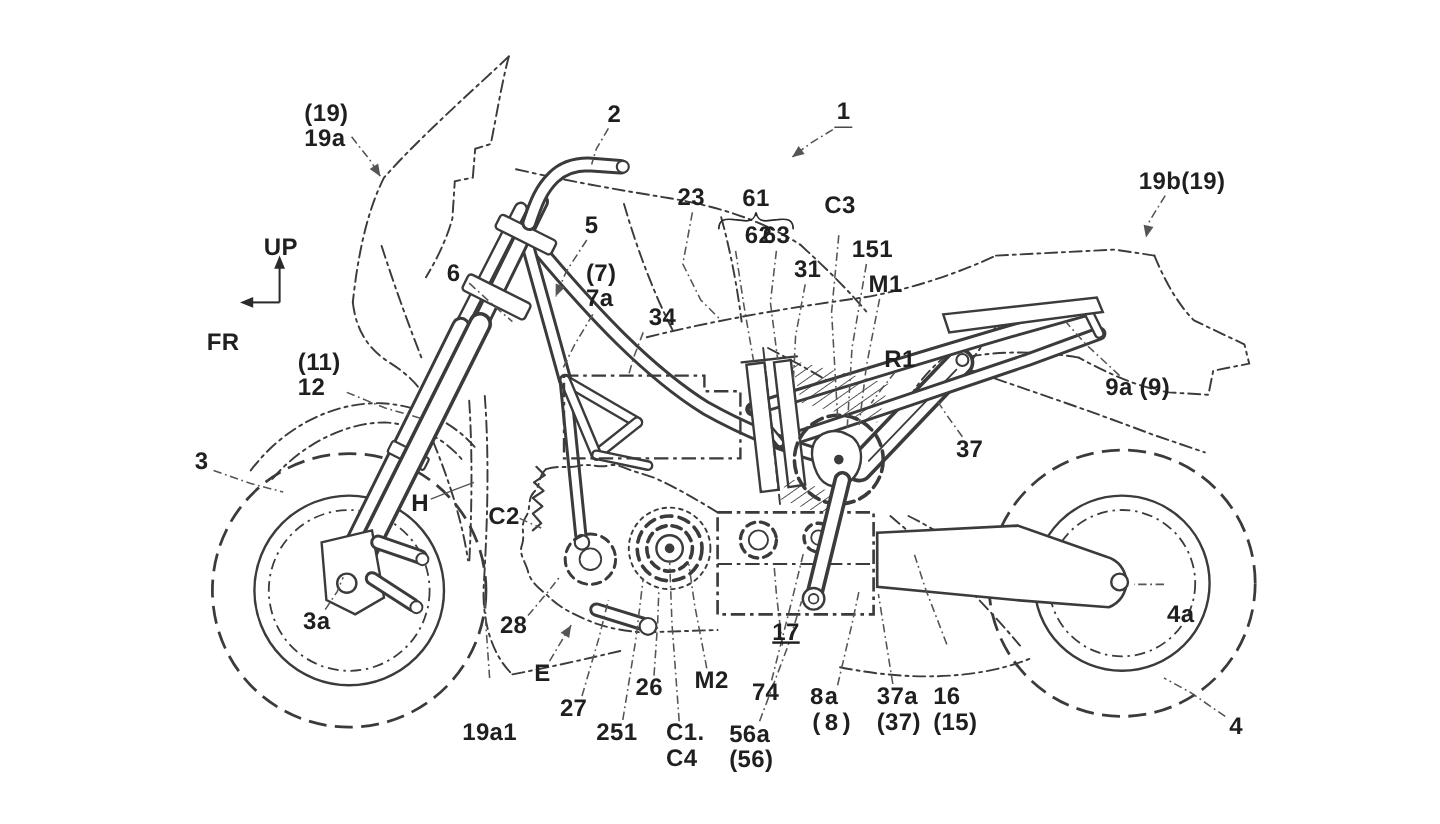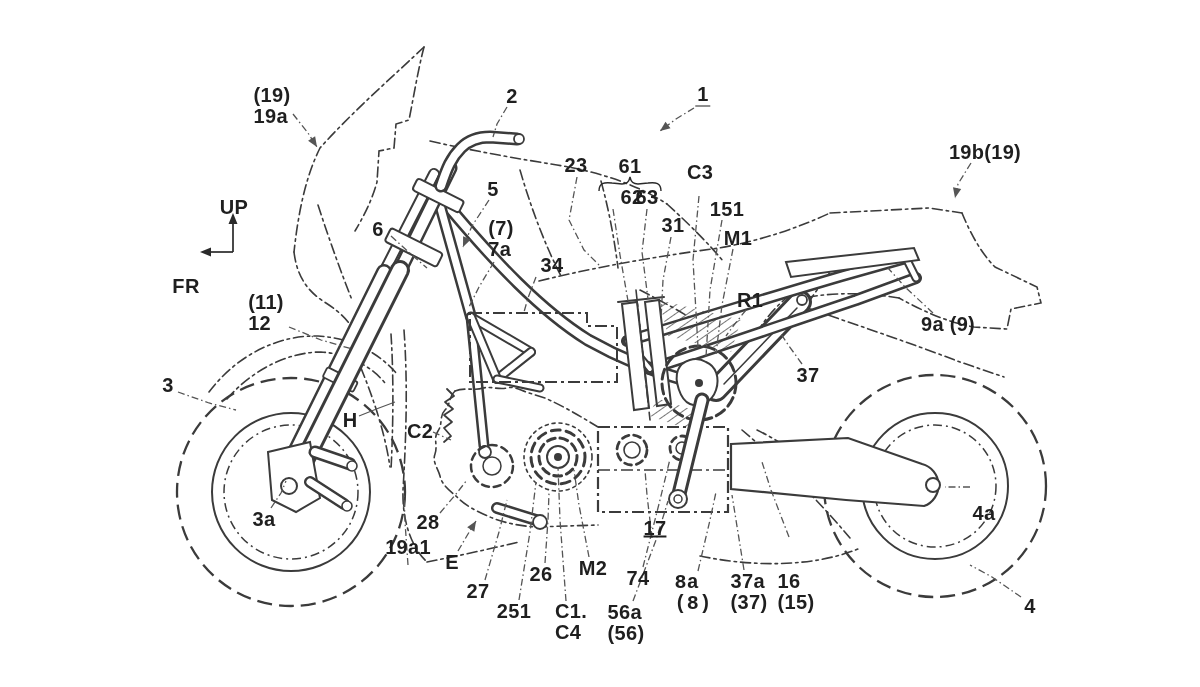--- a/index.html
+++ b/index.html
@@ -340,21 +340,21 @@
       </div>
       <div class="ref-label" style="left: 264px; top: 519px;">
         <span class="line">3a</span>
       </div>
       <div class="ref-label" style="left: 428px; top: 522px;">
         <span class="line">28</span>
       </div>
       <div class="ref-label" style="left: 452px; top: 562px;">
         <span class="line">E</span>
       </div>
-      <div class="ref-label" style="left: 408px; top: 547px;">
+      <div class="ref-label" style="left: 408px; top: 611px;">
         <span class="line">19a1</span>
       </div>
       <div class="ref-label" style="left: 478px; top: 591px;">
         <span class="line">27</span>
       </div>
       <div class="ref-label" style="left: 514px; top: 611px;">
         <span class="line">251</span>
       </div>
       <div class="ref-label" style="left: 541px; top: 574px;">
         <span class="line">26</span>

